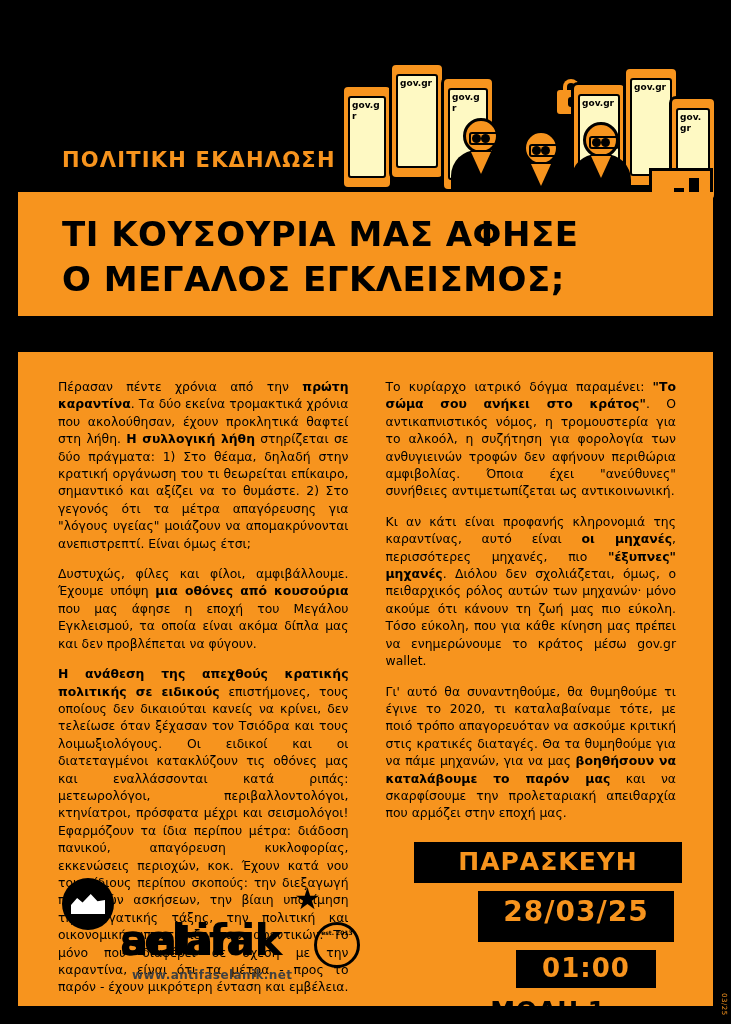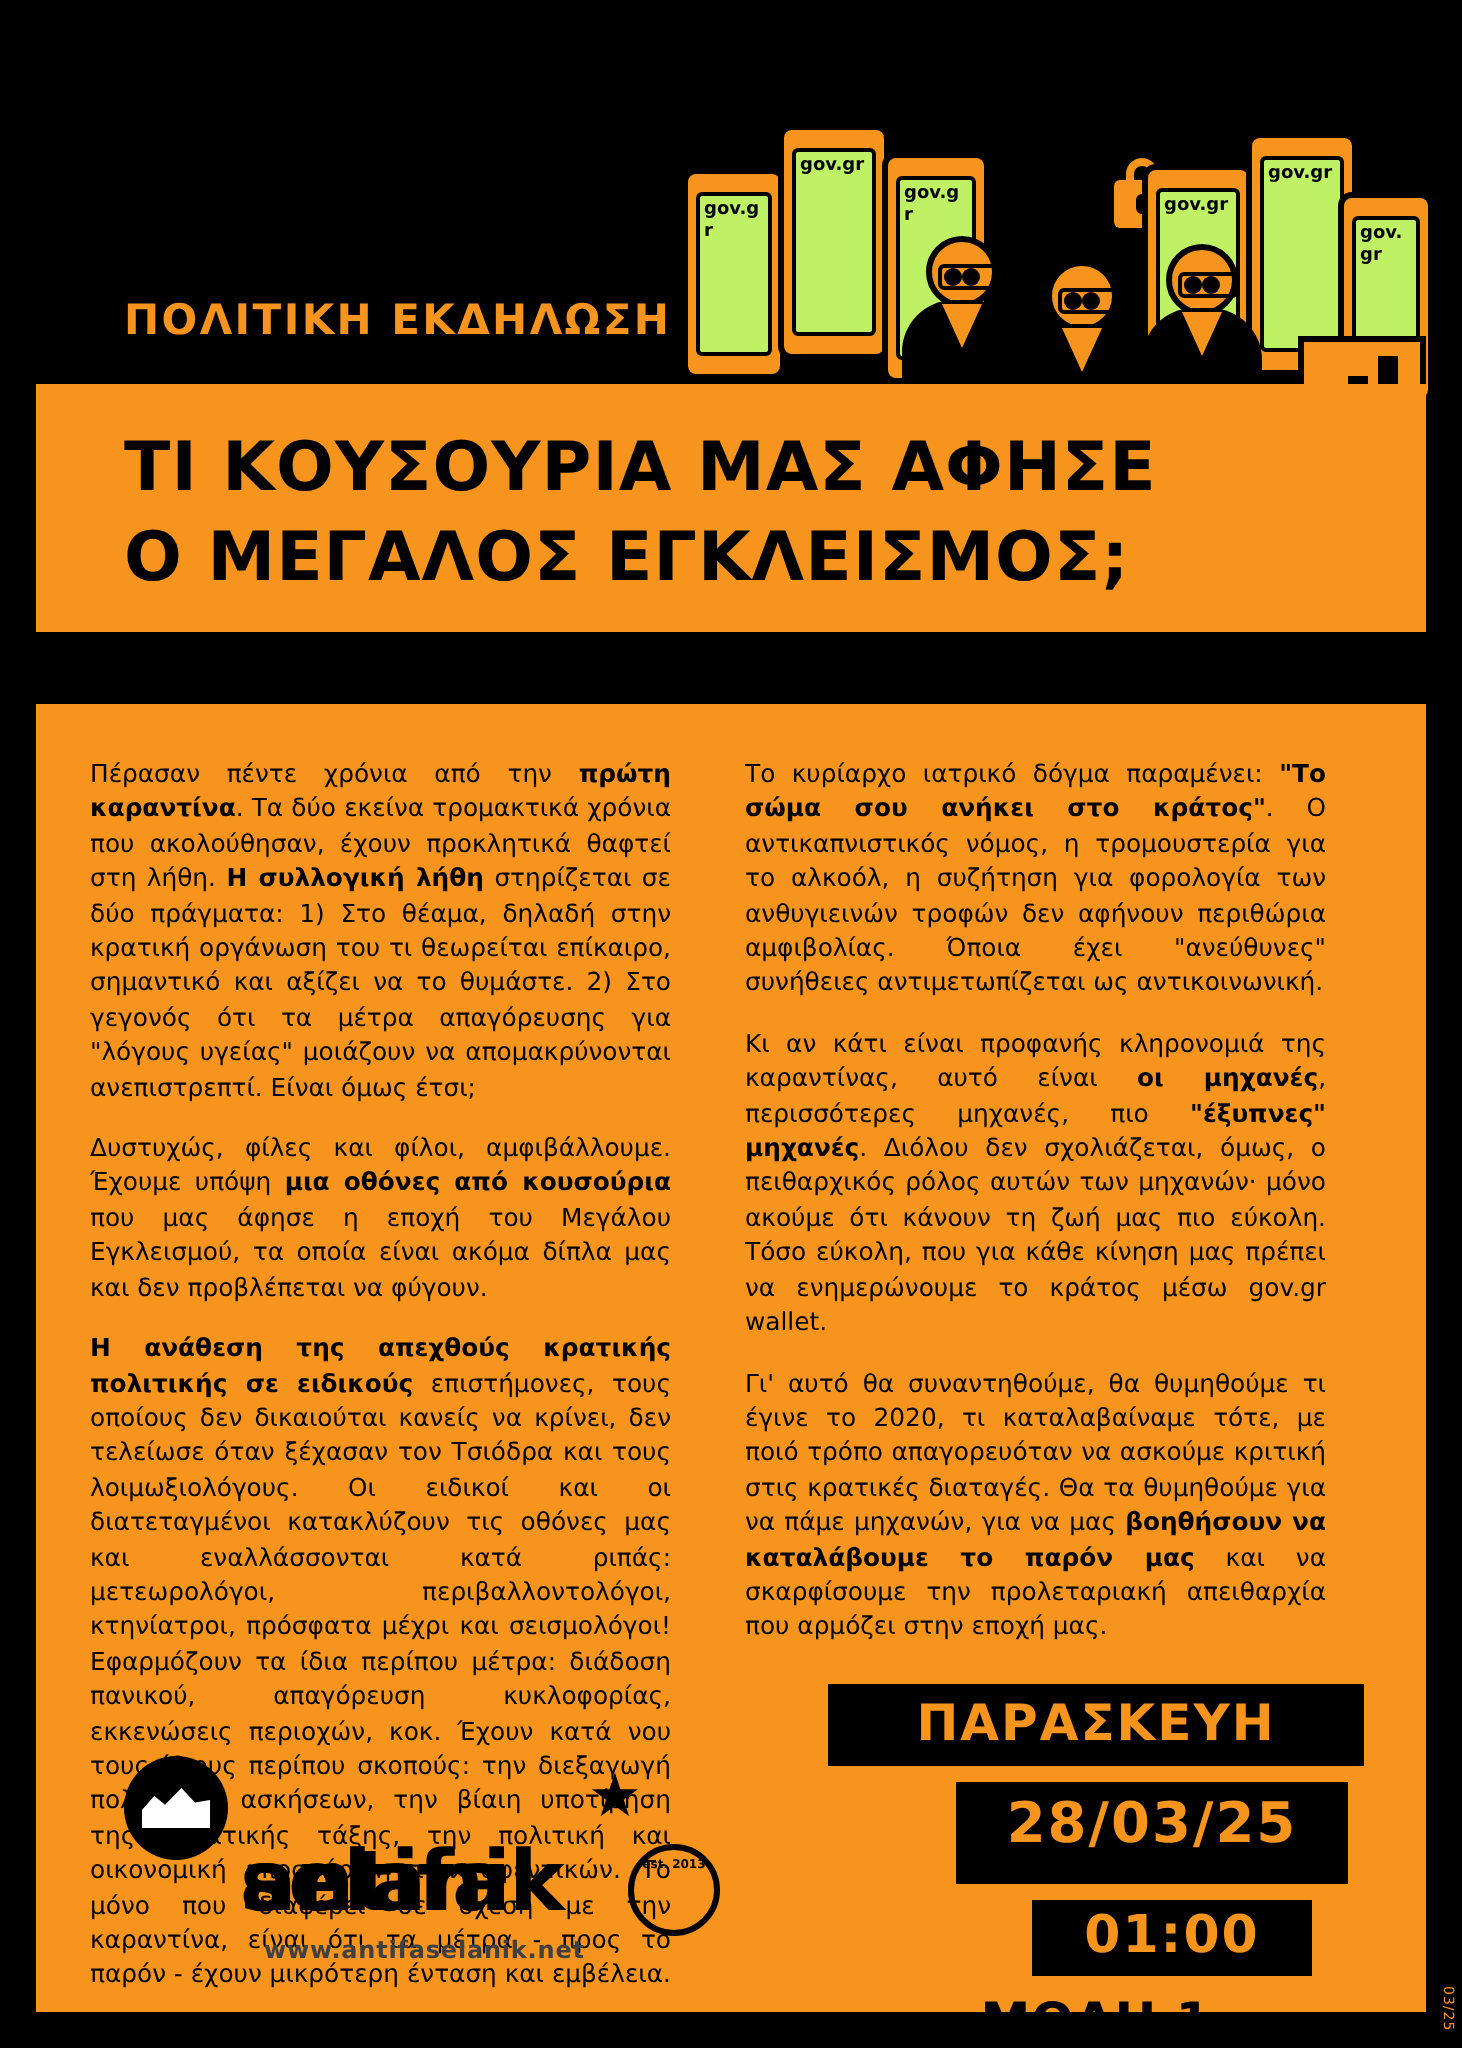--- a/index.html
+++ b/index.html
@@ -70,21 +70,21 @@
     position: absolute;
     background: #F7941E;
     border: 3px solid #000;
     border-radius: 7px;
     box-sizing: border-box;
     overflow: hidden;
   }
   .phone .scr {
     position: absolute;
     left: 4px; right: 4px; top: 9px; bottom: 9px;
-    background: #bef264;
+    background: #fef9c3;
     border: 2px solid #000;
     border-radius: 3px;
     font-size: 9px;
     font-weight: bold;
     color: #000;
     line-height: 11px;
     padding: 2px;
     box-sizing: border-box;
     word-break: break-all;
   }
@@ -245,21 +245,21 @@
   .body-panel {
     position: absolute;
     left: 18px;
     top: 352px;
     width: 695px;
     height: 654px;
     background: #F7941E;
   }
   .cols {
     position: absolute;
-    left: 27px;
+    left: 40px;
     top: 26px;
     width: 618px;
     display: flex;
     gap: 37px;
   }
   .col {
     width: 296px;
     color: #000;
     font-size: 12.4px;
     line-height: 17.4px;

